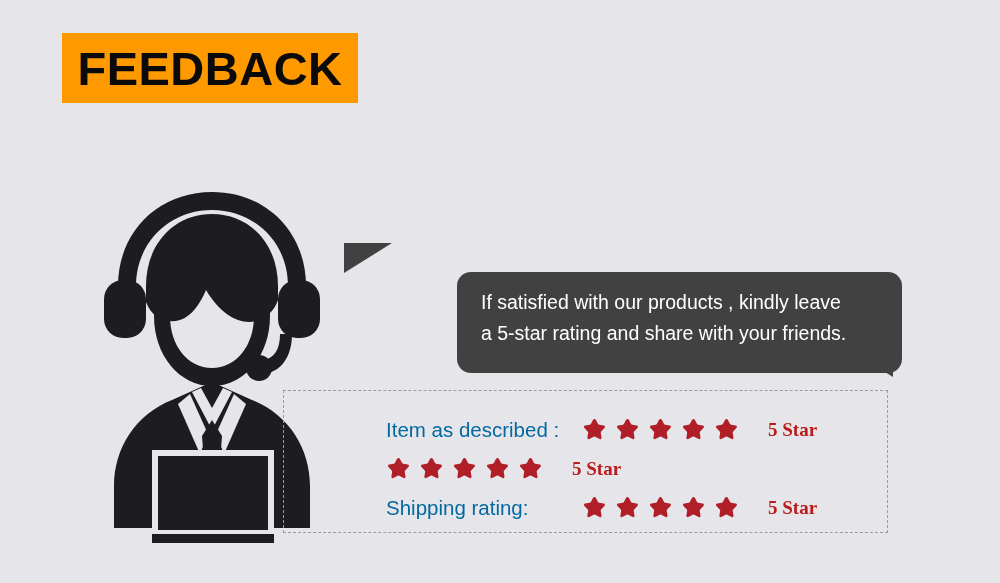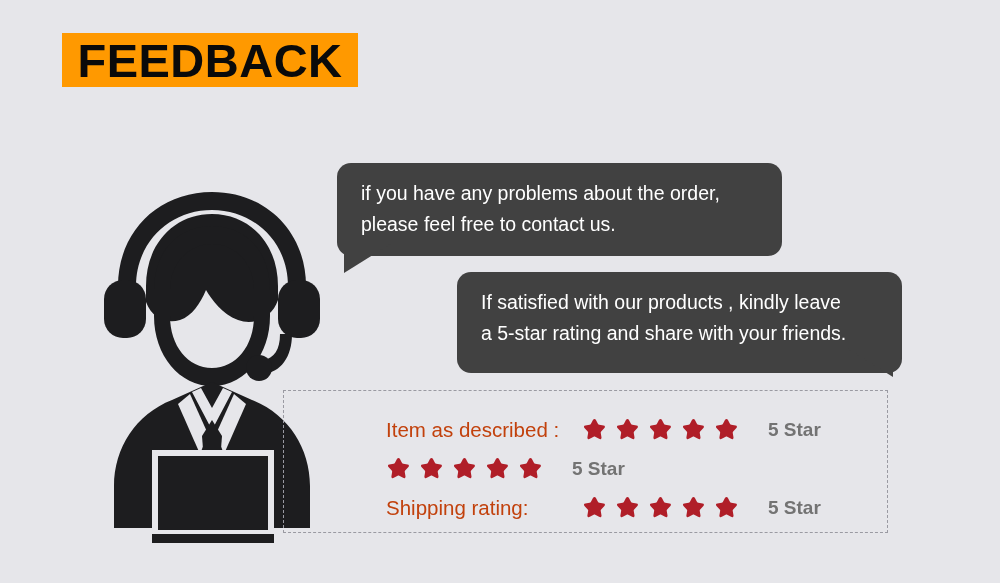--- a/index.html
+++ b/index.html
@@ -20,21 +20,21 @@
     height: 583px;
     background: #e6e6ea;
   }
 
   
   .banner {
     position: absolute;
     left: 62px;
     top: 33px;
     width: 296px;
-    height: 54px;
+    height: 70px;
     background: #ff9900;
     display: flex;
     align-items: center;
     justify-content: center;
   }
   .banner-text {
     font-family: "Liberation Sans", sans-serif;
     font-weight: bold;
     font-size: 47px;
     letter-spacing: 0.5px;
@@ -119,38 +119,38 @@
     display: flex;
     align-items: center;
     height: 39px;
   }
   .rating-label {
     width: 196px;
     flex: 0 0 196px;
     font-family: "Liberation Sans", sans-serif;
     font-weight: 300;
     font-size: 20.5px;
-    color: #c2410c;
+    color: #0369a1;
     white-space: nowrap;
   }
   .stars {
     flex: 0 0 176px;
     width: 176px;
     display: flex;
     align-items: center;
     gap: 8px;
   }
   .star {
     display: block;
   }
   .rating-value {
-    font-family: Liberation Sans, sans-serif;
+    font-family: Liberation Serif, serif;
     font-weight: bold;
     font-size: 19px;
-    color: #737373;
+    color: #b91c1c;
     white-space: nowrap;
     padding-left: 10px;
   }
 </style>
 </head>
 <body>
 
 <div id="stage">
 
   <div class="banner">
@@ -228,24 +228,20 @@
       <g>
         <rect x="56" y="282" width="122" height="90" fill="#e6e6ea"></rect>
         <rect x="62" y="288" width="110" height="74" fill="#1d1d1f"></rect>
         <rect x="50" y="368" width="134" height="7" fill="#e6e6ea"></rect>
         <rect x="56" y="366" width="122" height="11" fill="#1d1d1f"></rect>
       </g>
     </svg>
 
   </div>
 
-  <div class="bubble bubble1">
-    <span class="btext">if you have any problems about the order,
-please feel free to contact us.</span>
-  </div>
   <div class="tail tail1"></div>
 
   <div class="bubble bubble2">
     <span class="btext">If satisfied with our products , kindly leave
 a 5-star rating and share with your friends.</span>
   </div>
   <div class="tail tail2"></div>
 
   <div class="ratings-box"></div>
   <div class="ratings-list">

